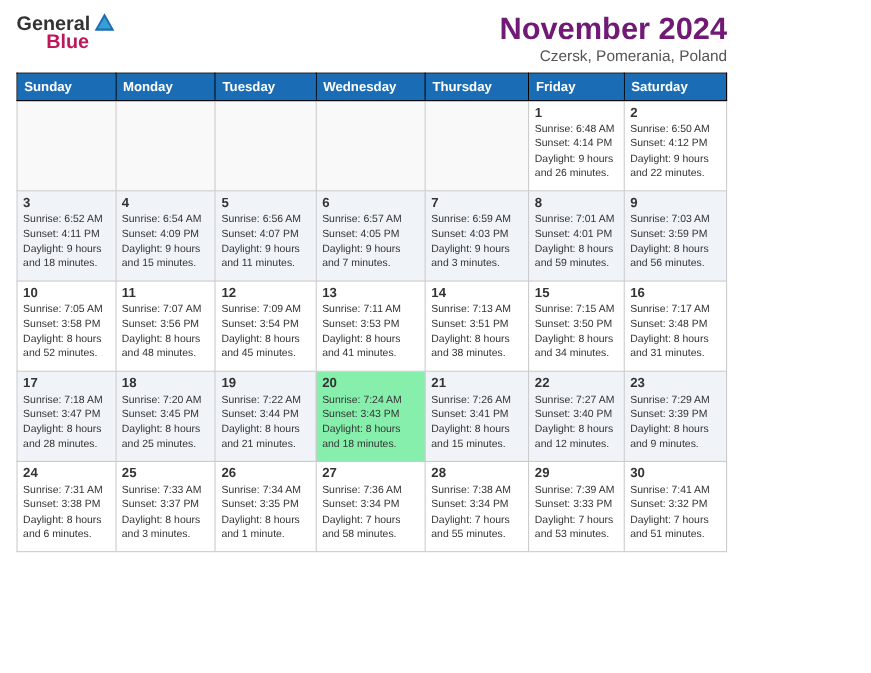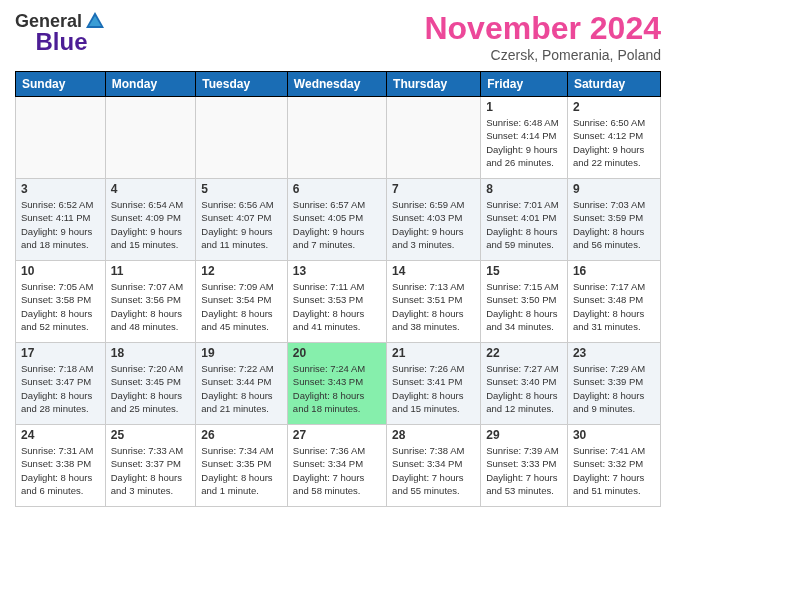--- a/index.html
+++ b/index.html
@@ -24,37 +24,37 @@
       display: flex;
       align-items: center;
       gap: 0px;
     }
     .logo-text-general {
       font-size: 18px;
       font-weight: bold;
       color: #333;
     }
     .logo-text-blue {
-      font-size: 24px;
-      font-weight: bold;
-      color: #4c1d95;
+      font-size: 18px;
+      font-weight: bold;
+      color: #be185d;
     }
     .logo-icon {
       width: 22px;
       height: 22px;
       margin-left: 2px;
       margin-right: 2px;
     }
     .title-block {
       text-align: right;
     }
     .month-title {
-      font-size: 32px;
-      font-weight: bold;
-      color: #ec4899;
+      font-size: 28px;
+      font-weight: bold;
+      color: #701a75;
     }
     .subtitle {
       font-size: 14px;
       color: #555;
     }
     .calendar {
       width: 100%;
       border-collapse: collapse;
     }
     .calendar th {

